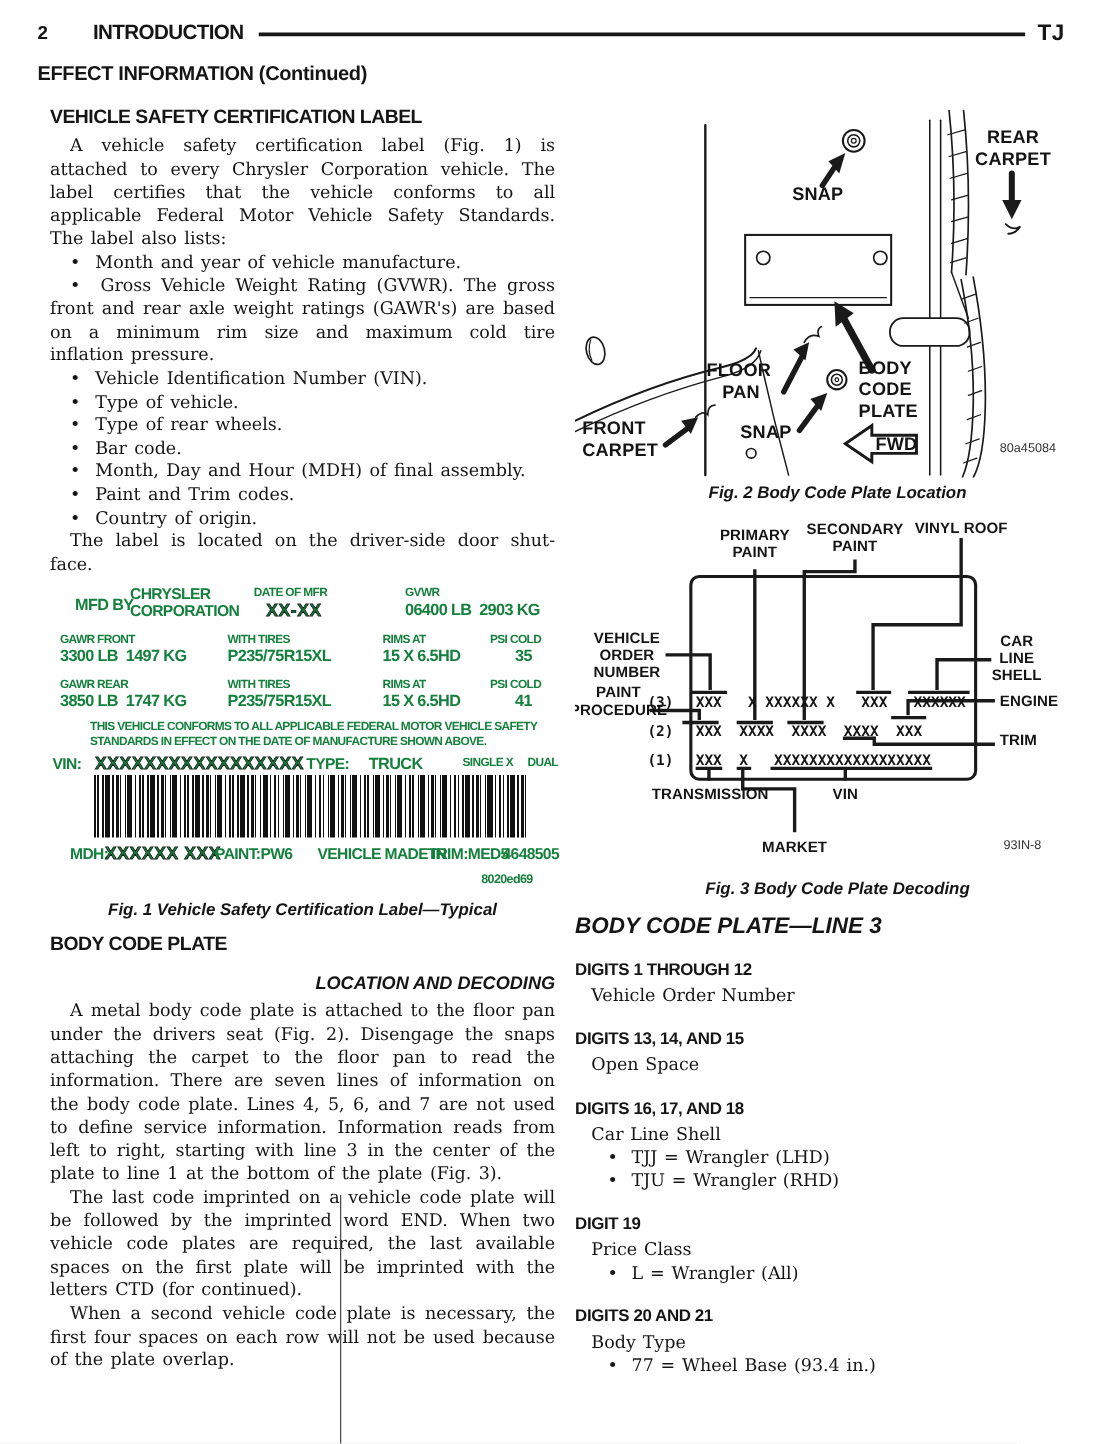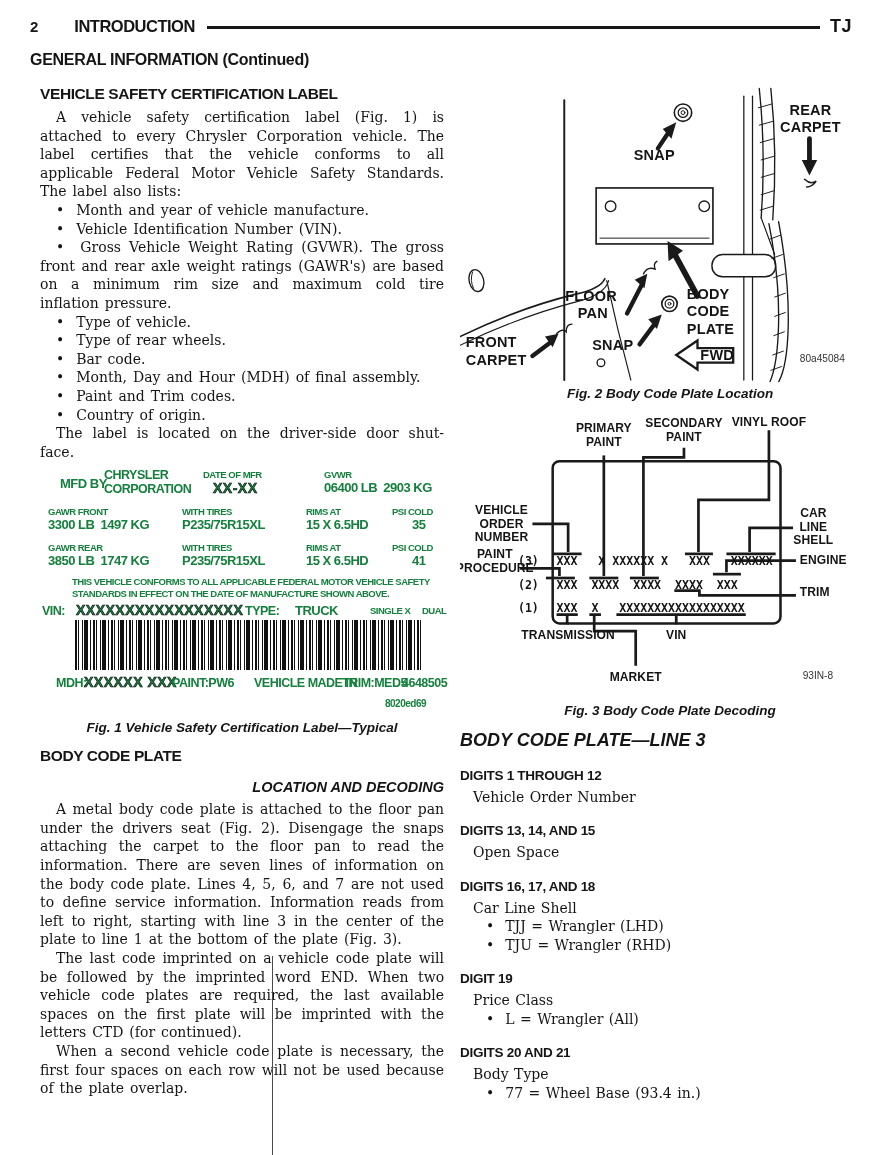--- a/index.html
+++ b/index.html
@@ -61,30 +61,30 @@
 <body>
 
 <div class="page">
 
   <div class="hdr">
     <span class="pno">2</span>
     <span class="sect">INTRODUCTION</span>
     <span class="rule"></span>
     <span class="model">TJ</span>
   </div>
-  <div class="gen-head">GENERAL INFORMATION (Continued)</div>
+  <div class="gen-head">EFFECT INFORMATION (Continued)</div>
 
   <div class="cols">
 
     <div class="colL">
       <div class="h-main">VEHICLE SAFETY CERTIFICATION LABEL</div>
       <p class="para">A vehicle safety certification label (Fig. 1) is attached to every Chrysler Corporation vehicle. The label certifies that the vehicle conforms to all applicable Federal Motor Vehicle Safety Standards. The label also lists:</p>
       <div class="bullet">Month and year of vehicle manufacture.</div>
+      <div class="bullet">Gross Vehicle Weight Rating (GVWR). The gross front and rear axle weight ratings (GAWR's) are based on a minimum rim size and maximum cold tire inflation pressure.</div>
       <div class="bullet">Vehicle Identification Number (VIN).</div>
-      <div class="bullet">Gross Vehicle Weight Rating (GVWR). The gross front and rear axle weight ratings (GAWR's) are based on a minimum rim size and maximum cold tire inflation pressure.</div>
       <div class="bullet">Type of vehicle.</div>
       <div class="bullet">Type of rear wheels.</div>
       <div class="bullet">Bar code.</div>
       <div class="bullet">Month, Day and Hour (MDH) of final assembly.</div>
       <div class="bullet">Paint and Trim codes.</div>
       <div class="bullet">Country of origin.</div>
       <p class="para">The label is located on the driver-side door shut-face.</p>
 
       <div class="cert">
         <span class="v13" style="left:20px;top:14px">MFD BY</span>

